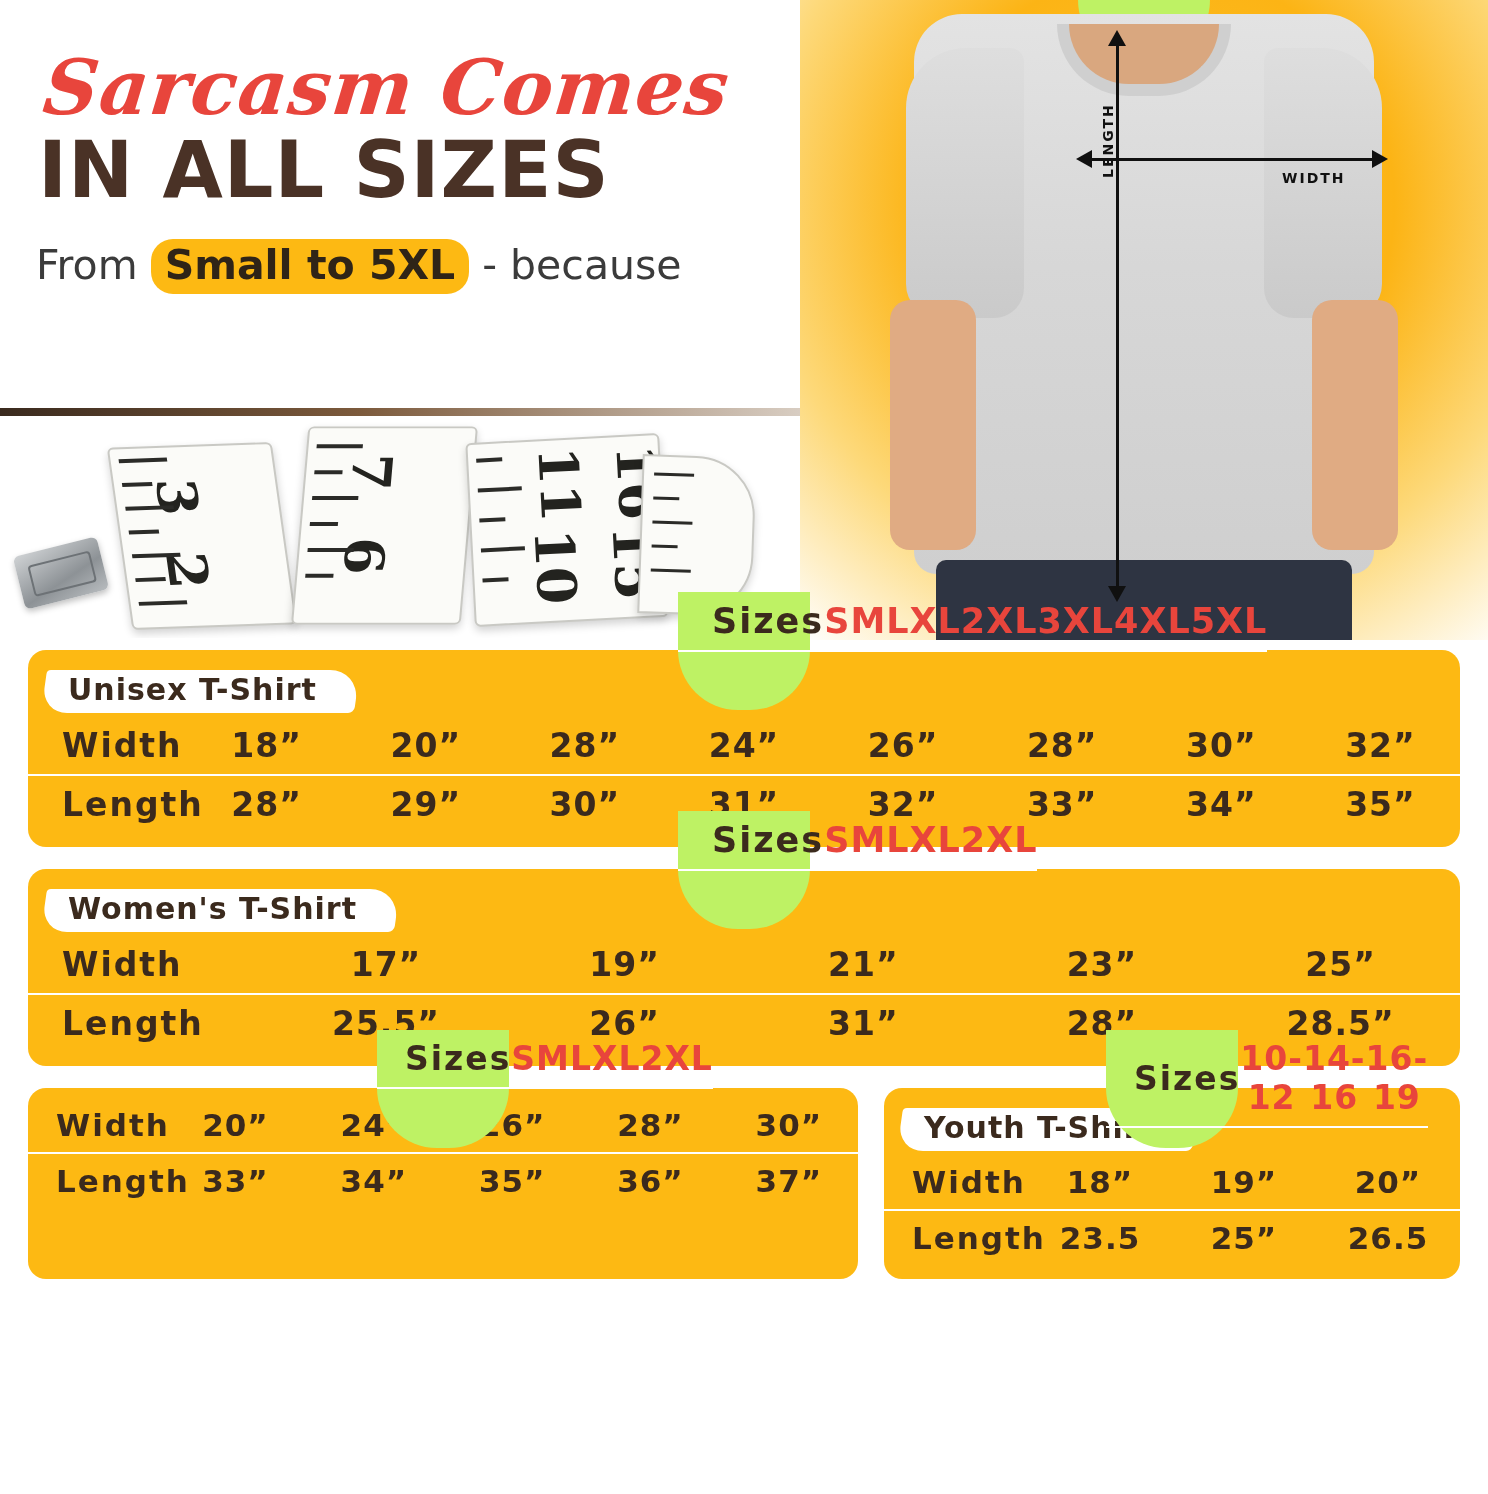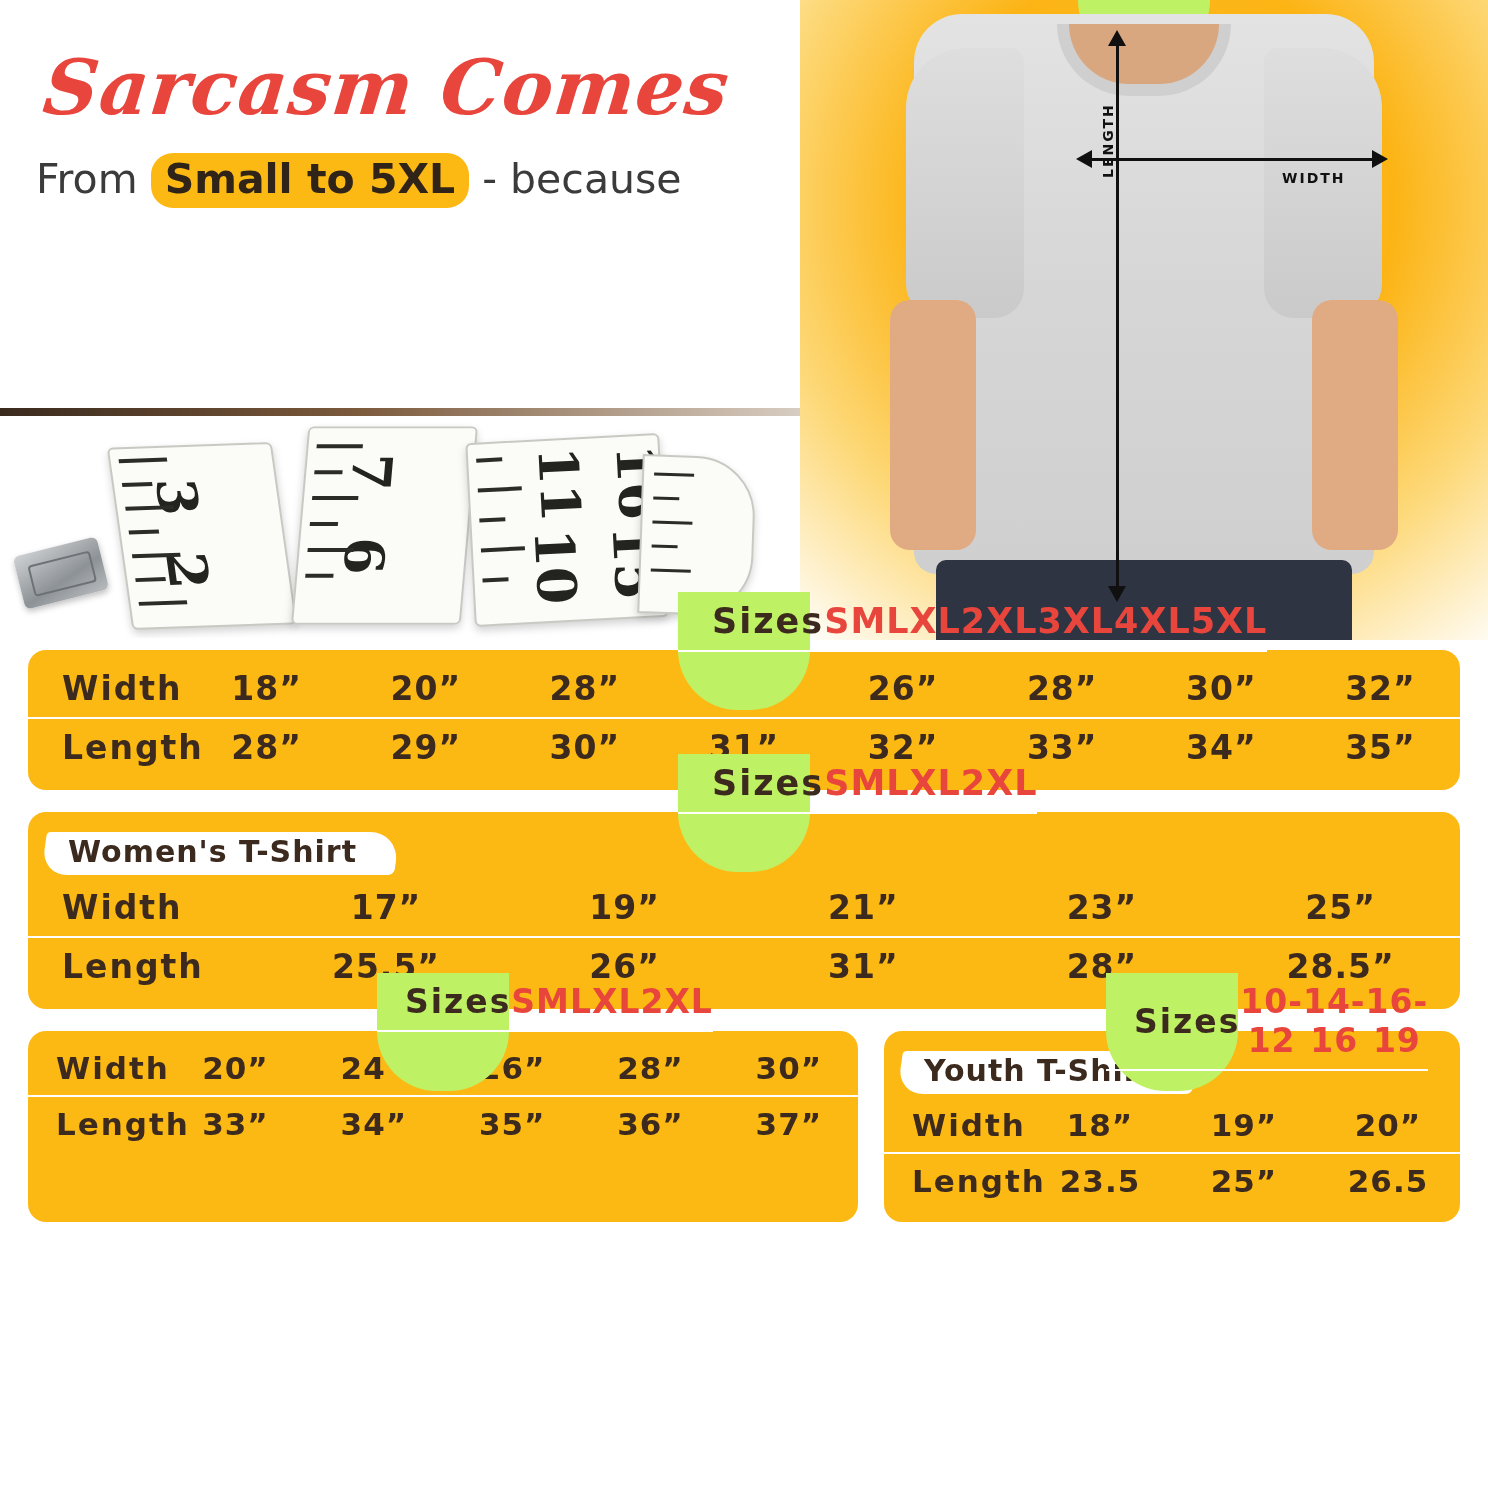--- a/index.html
+++ b/index.html
@@ -339,20 +339,21 @@
   .two-col table.size tr.head td { font-size: 33px; }
   .two-col table.size td.rowlabel { padding-left: 28px; }
 </style>
 </head>
 <body>
 
 <div class="top-area">
 
   <div class="headline-block">
     <div class="script-title">Sarcasm Comes</div>
+    <div class="big-title">IN ALL SIZES</div>
     <div class="sub-line">
       <span>From </span><span class="hl">Small to 5XL</span><span> - because</span>
     </div>
   </div>
 
   <div class="divider"></div>
 
   <div class="tape-area">
     <div class="metal-clip"></div>
 
@@ -422,20 +423,24 @@
       <div class="arrow-head" style="left:192px; top:150px; border-top:9px solid transparent; border-bottom:9px solid transparent; border-right:16px solid #101010;"></div>
       <div class="arrow-head" style="left:488px; top:150px; border-top:9px solid transparent; border-bottom:9px solid transparent; border-left:16px solid #101010;"></div>
       <div class="label-width">WIDTH</div>
     </div>
   </div>
 </div>
 
 <div class="tables">
 
   <div class="card">
+    <div class="card-title-wrap">
+      <div class="card-title-brush"></div>
+      <div class="card-title">Unisex T-Shirt</div>
+    </div>
     <table class="size">
       <tbody>
           <tr class="head">
         <td class="rowlabel">Sizes</td>
         <td>S</td>
         <td>M</td>
         <td>L</td>
         <td>XL</td>
         <td>2XL</td>
         <td>3XL</td>

